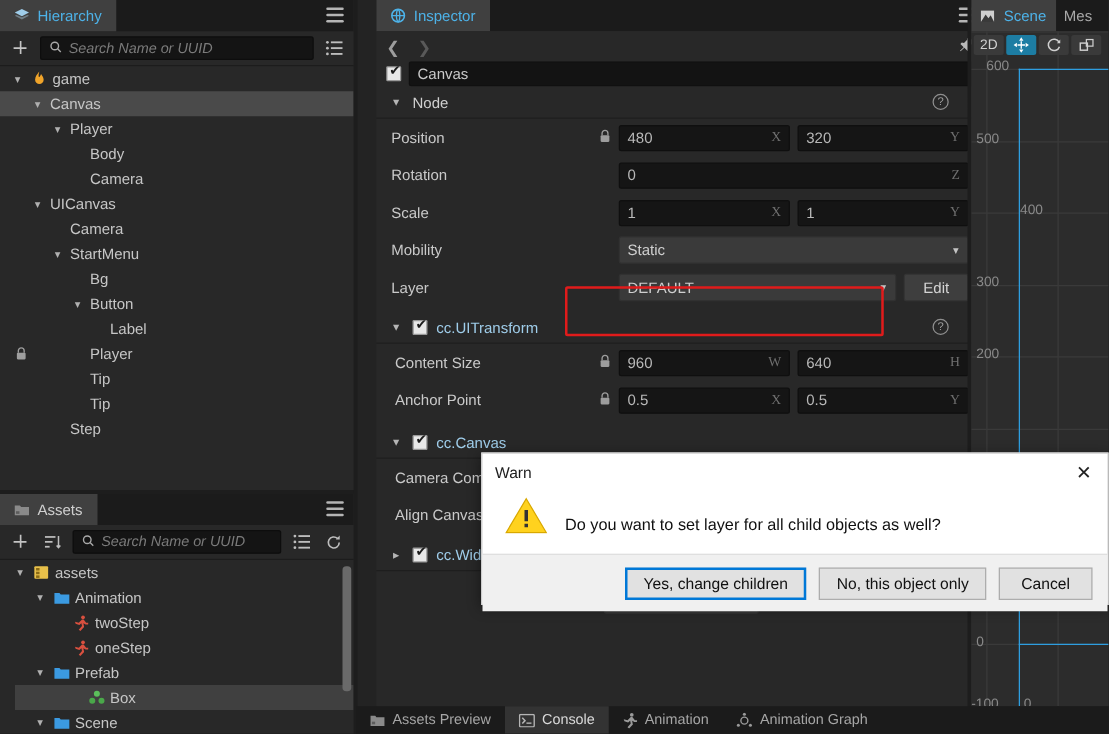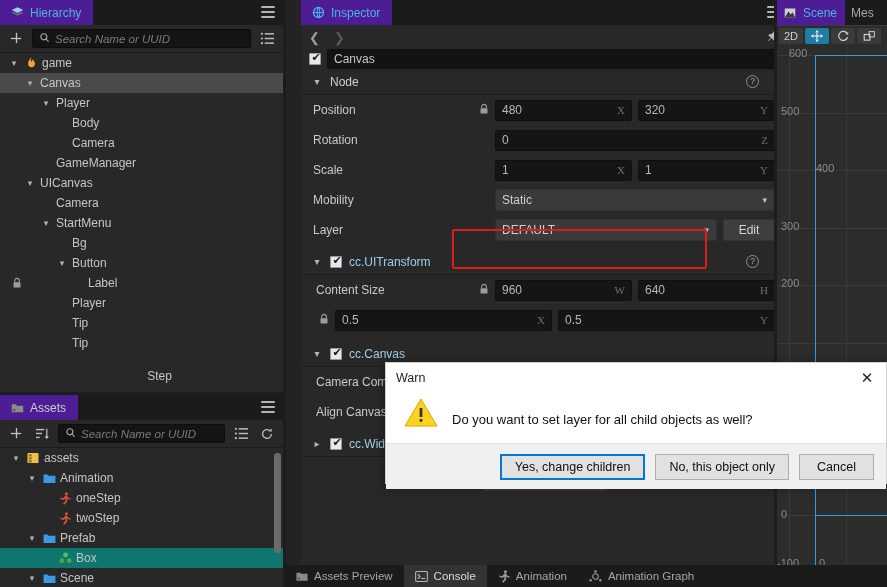--- a/index.html
+++ b/index.html
@@ -15,21 +15,21 @@
   .panel { position: absolute; background: #282828; overflow: hidden; }
   .tabbar {
     height: 25px; background: #1b1b1b; display: flex; align-items: stretch;
     position: relative;
   }
   .tab {
     display: flex; align-items: center; gap: 6px;
     padding: 0 12px 0 10px; font-size: 12px; color: #a8a8a8;
     background: #1b1b1b; cursor: default;
   }
-  .tab.active { background: #4c1d95; color: #cfcfcf; }
+  .tab.active { background: #404040; color: #cfcfcf; }
   .tab.accent-blue.active { color: #4db2e8; }
   .tab .ticon { width: 14px; height: 14px; display:inline-flex; align-items:center; justify-content:center; }
   .hamburger {
     position: absolute; right: 8px; top: 6px; width: 14px; height: 12px;
     display: flex; flex-direction: column; justify-content: space-between;
     cursor: pointer;
   }
   .hamburger i { display:block; height: 2px; background: #b5b5b5; border-radius: 1px; }
 
   
@@ -54,21 +54,21 @@
   }
   .searchbox input::placeholder { color: #7b7b7b; font-style: italic; }
 
   
   .tree { font-size: 12px; color: #c6c6c6; overflow: hidden; position: relative; }
   .trow {
     height: 20px; display: flex; align-items: center; gap: 4px;
     padding-right: 4px; white-space: nowrap; cursor: default;
   }
   .trow.selected { background: #4a4a4a; }
-  .trow.selected2 { background: #0f766e; }
+  .trow.selected2 { background: #404040; margin-left: 12px; }
   .arrow {
     width: 12px; flex: 0 0 12px; text-align: center; color: #b0b0b0; font-size: 9px;
     display: inline-block;
   }
   .arrow.empty { color: transparent; }
   .nicon { width: 14px; flex: 0 0 14px; display:inline-flex; align-items:center; justify-content:center; font-size: 11px; }
   .tlabel { color: #c6c6c6; }
   .lockcell {
     position: absolute; left: 10px; width: 14px; text-align: center;
     color: #9e9e9e; font-size: 11px;
@@ -290,24 +290,20 @@
           <span class="tlabel">Player</span>
         </div>
         <div class="trow" style="padding-left: 56px;">
           <span class="arrow empty">&nbsp;</span>
           <span class="tlabel">Body</span>
         </div>
         <div class="trow" style="padding-left: 56px;">
           <span class="arrow empty">&nbsp;</span>
           <span class="tlabel">Camera</span>
         </div>
-        <div class="trow" style="padding-left: 40px;">
-          <span class="arrow empty">&nbsp;</span>
-          <span class="tlabel">GameManager</span>
-        </div>
         <div class="trow" style="padding-left: 24px;">
           <span class="arrow">▾</span>
           <span class="tlabel">UICanvas</span>
         </div>
         <div class="trow" style="padding-left: 40px;">
           <span class="arrow empty">&nbsp;</span>
           <span class="tlabel">Camera</span>
         </div>
         <div class="trow" style="padding-left: 40px;">
           <span class="arrow">▾</span>
@@ -334,21 +330,21 @@
           <span class="tlabel">Player</span>
         </div>
         <div class="trow" style="padding-left: 56px;">
           <span class="arrow empty">&nbsp;</span>
           <span class="tlabel">Tip</span>
         </div>
         <div class="trow" style="padding-left: 56px;">
           <span class="arrow empty">&nbsp;</span>
           <span class="tlabel">Tip</span>
         </div>
-        <div class="trow" style="padding-left: 40px; flex-direction: column;">
+        <div class="trow" style="padding-left: 40px;">
           <span class="arrow empty">&nbsp;</span>
           <span class="tlabel">Step</span>
         </div>
       </div>
   </div>
 
   <div class="panel" style="left:0;top:395px;width:283px;height:192px;">
     <div class="tabbar">
       <div class="tab active">
         <span class="ticon">
@@ -431,31 +427,31 @@
           <span class="tlabel">Animation</span>
         </div>
         <div class="trow" style="padding-left: 42px;">
           <span class="arrow empty">&nbsp;</span>
           <span class="nicon">
             <svg width="12" height="13" viewBox="0 0 12 13">
               <circle cx="7.4" cy="1.8" r="1.5" fill="#d9503f"></circle>
               <path d="M6.6 3.6 4 6.2 1 5.4l.5 1.6 3 .9 1.6-1.3.5 2.2L4 11.8l1.3.9 3-3.2-.6-3 1.8 1.1h2l.2-1.4H9.9L7.9 3.6z" fill="#d9503f"></path>
             </svg>
           </span>
-          <span class="tlabel">oneStep</span>
+          <span class="tlabel">twoStep</span>
         </div>
         <div class="trow" style="padding-left: 42px;">
           <span class="arrow empty">&nbsp;</span>
           <span class="nicon">
             <svg width="12" height="13" viewBox="0 0 12 13">
               <circle cx="7.4" cy="1.8" r="1.5" fill="#d9503f"></circle>
               <path d="M6.6 3.6 4 6.2 1 5.4l.5 1.6 3 .9 1.6-1.3.5 2.2L4 11.8l1.3.9 3-3.2-.6-3 1.8 1.1h2l.2-1.4H9.9L7.9 3.6z" fill="#d9503f"></path>
             </svg>
           </span>
-          <span class="tlabel">twoStep</span>
+          <span class="tlabel">oneStep</span>
         </div>
         <div class="trow" style="padding-left: 26px;">
           <span class="arrow">▾</span>
           <span class="nicon">
             <svg width="13" height="11" viewBox="0 0 14 12">
               <path d="M0.5 1.5h4.4l1.1 1.4H13.5v8H0.5z" fill="#3b9ae1"></path>
             </svg>
           </span>
           <span class="tlabel">Prefab</span>
         </div>
@@ -623,20 +619,21 @@
           <span class="axis">W</span>
         </div>
         <div class="numfield">
           <span>640</span>
           <span class="axis">H</span>
         </div>
       </div>
     </div>
 
     <div class="prow">
+      <div class="plabel" style="padding-left:3px;">Anchor Point</div>
       <div class="lockicon">
         <svg width="10" height="12" viewBox="0 0 12 14">
             <path d="M3.2 6V4.2a2.8 2.8 0 0 1 5.6 0V6" fill="none" stroke="#9d9d9d" stroke-width="1.3"></path>
             <rect x="1.8" y="6" width="8.4" height="6.4" rx="1" fill="#9d9d9d"></rect>
           </svg>
       </div>
       <div class="fieldwrap">
         <div class="numfield">
           <span>0.5</span>
           <span class="axis">X</span>

